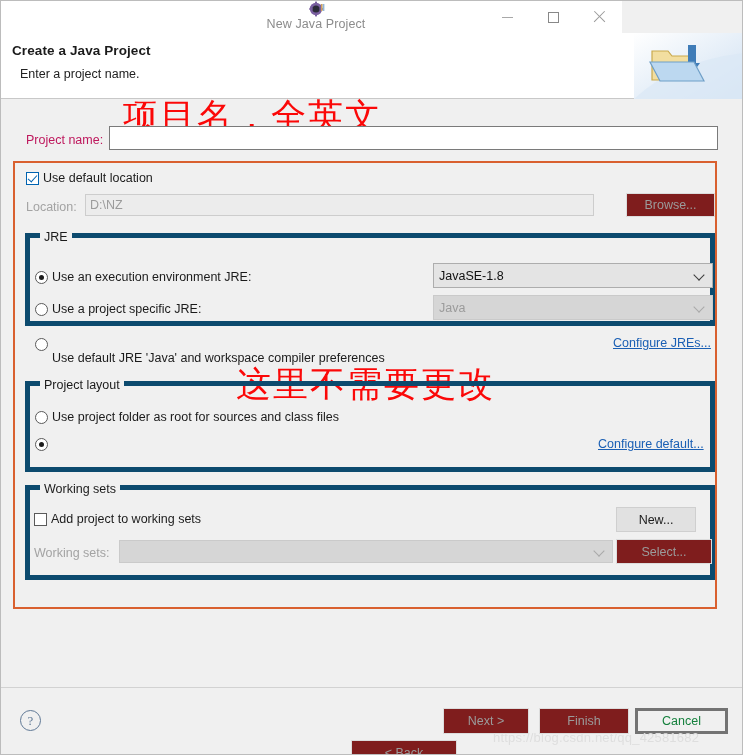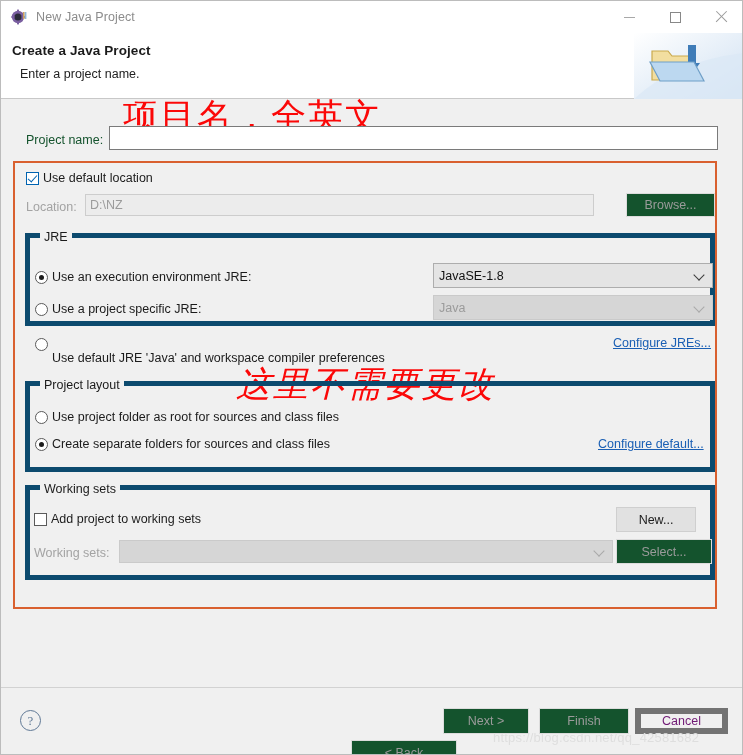--- a/index.html
+++ b/index.html
@@ -17,24 +17,25 @@
     height: 755px;
     background: #f0f0f0;
     border: 1px solid #bcbcbc;
     overflow: hidden;
   }
 
   
   .titlebar {
     position: absolute;
     left: 0; top: 0;
-    width: 743px; height: 32px;
+    width: 621px; height: 32px;
     background: #ffffff;
     display: flex;
     align-items: center;
+    flex-direction: column;
   }
   .titlebar-icon {
     width: 16px; height: 16px;
     margin-left: 10px;
     position: relative;
     flex: none;
   }
   .titlebar-title {
     margin-left: 9px;
     font-size: 12.5px;
@@ -111,26 +112,26 @@
   .red-annot {
     position: absolute;
     color: #fb0808;
     font-family: "DejaVu Serif", serif;
     font-size: 35px;
     line-height: 1;
     letter-spacing: 2px;
     white-space: nowrap;
   }
   #annot-name   { left: 122px; top: 0px; }
-  #annot-layout { left: 235px; top: 268px; font-style: italic; }
+  #annot-layout { left: 235px; top: 268px; }
 
   .field-label {
     position: absolute;
     font-size: 12.5px;
-    color: #14532d;
+    color: #be185d;
   }
   .field-label.disabled { color: #a3a3a3; }
 
   input.textbox {
     position: absolute;
     font-family: "Liberation Sans", sans-serif;
     font-size: 12.5px;
     color: #111;
     background: #ffffff;
     border: 1px solid #7a7a7a;
@@ -244,22 +245,22 @@
     background: #e1e1e1;
     border: 1px solid #cfcfcf;
     font-family: "Liberation Sans", sans-serif;
     font-size: 12.5px;
     color: #1b1b1b;
     display: flex;
     align-items: center;
     justify-content: center;
     user-select: none;
   }
-  .btn.disabled { color: #9b9b9b; background: #14532d; border-color: #dcdcdc; }
-  .btn.enabled  { background: #f0f0f0; border: 6px solid #737373; color: #701a75; }
+  .btn.disabled { color: #9b9b9b; background: #7f1d1d; border-color: #dcdcdc; }
+  .btn.enabled  { background: #f0f0f0; border: 3px solid #737373; color: #15803d; }
 
   .link {
     position: absolute;
     font-size: 12.5px;
     color: #1a5fb4;
     text-decoration: underline;
     white-space: nowrap;
     cursor: pointer;
   }
 
@@ -390,21 +391,20 @@
     <div class="red-annot" id="annot-layout">这里不需要更改</div>
 
     <div class="groupbox" style="left:24px; top:282px; width:690px; height:91px;">
       <div class="group-legend">Project layout</div>
     </div>
 
     <div class="radio" style="left:34px; top:312px;"></div>
     <div class="radio-label" style="left:51px; top:311px;">Use project folder as root for sources and class files</div>
 
     <div class="radio selected" style="left:34px; top:339px;"></div>
-    <div class="radio-label" style="left:51px; top:338px;">Create separate folders for sources and class files</div>
     <div class="link" style="left:597px; top:338px;">Configure default...</div>
 
     <div class="groupbox" style="left:24px; top:386px; width:690px; height:95px;">
       <div class="group-legend">Working sets</div>
     </div>
 
     <div class="chk" style="left:33px; top:414px;"></div>
     <div class="chk-label" style="left:50px; top:413px;">Add project to working sets</div>
     <div class="btn" style="left:615px; top:408px; width:80px; height:25px;">New...</div>
 

